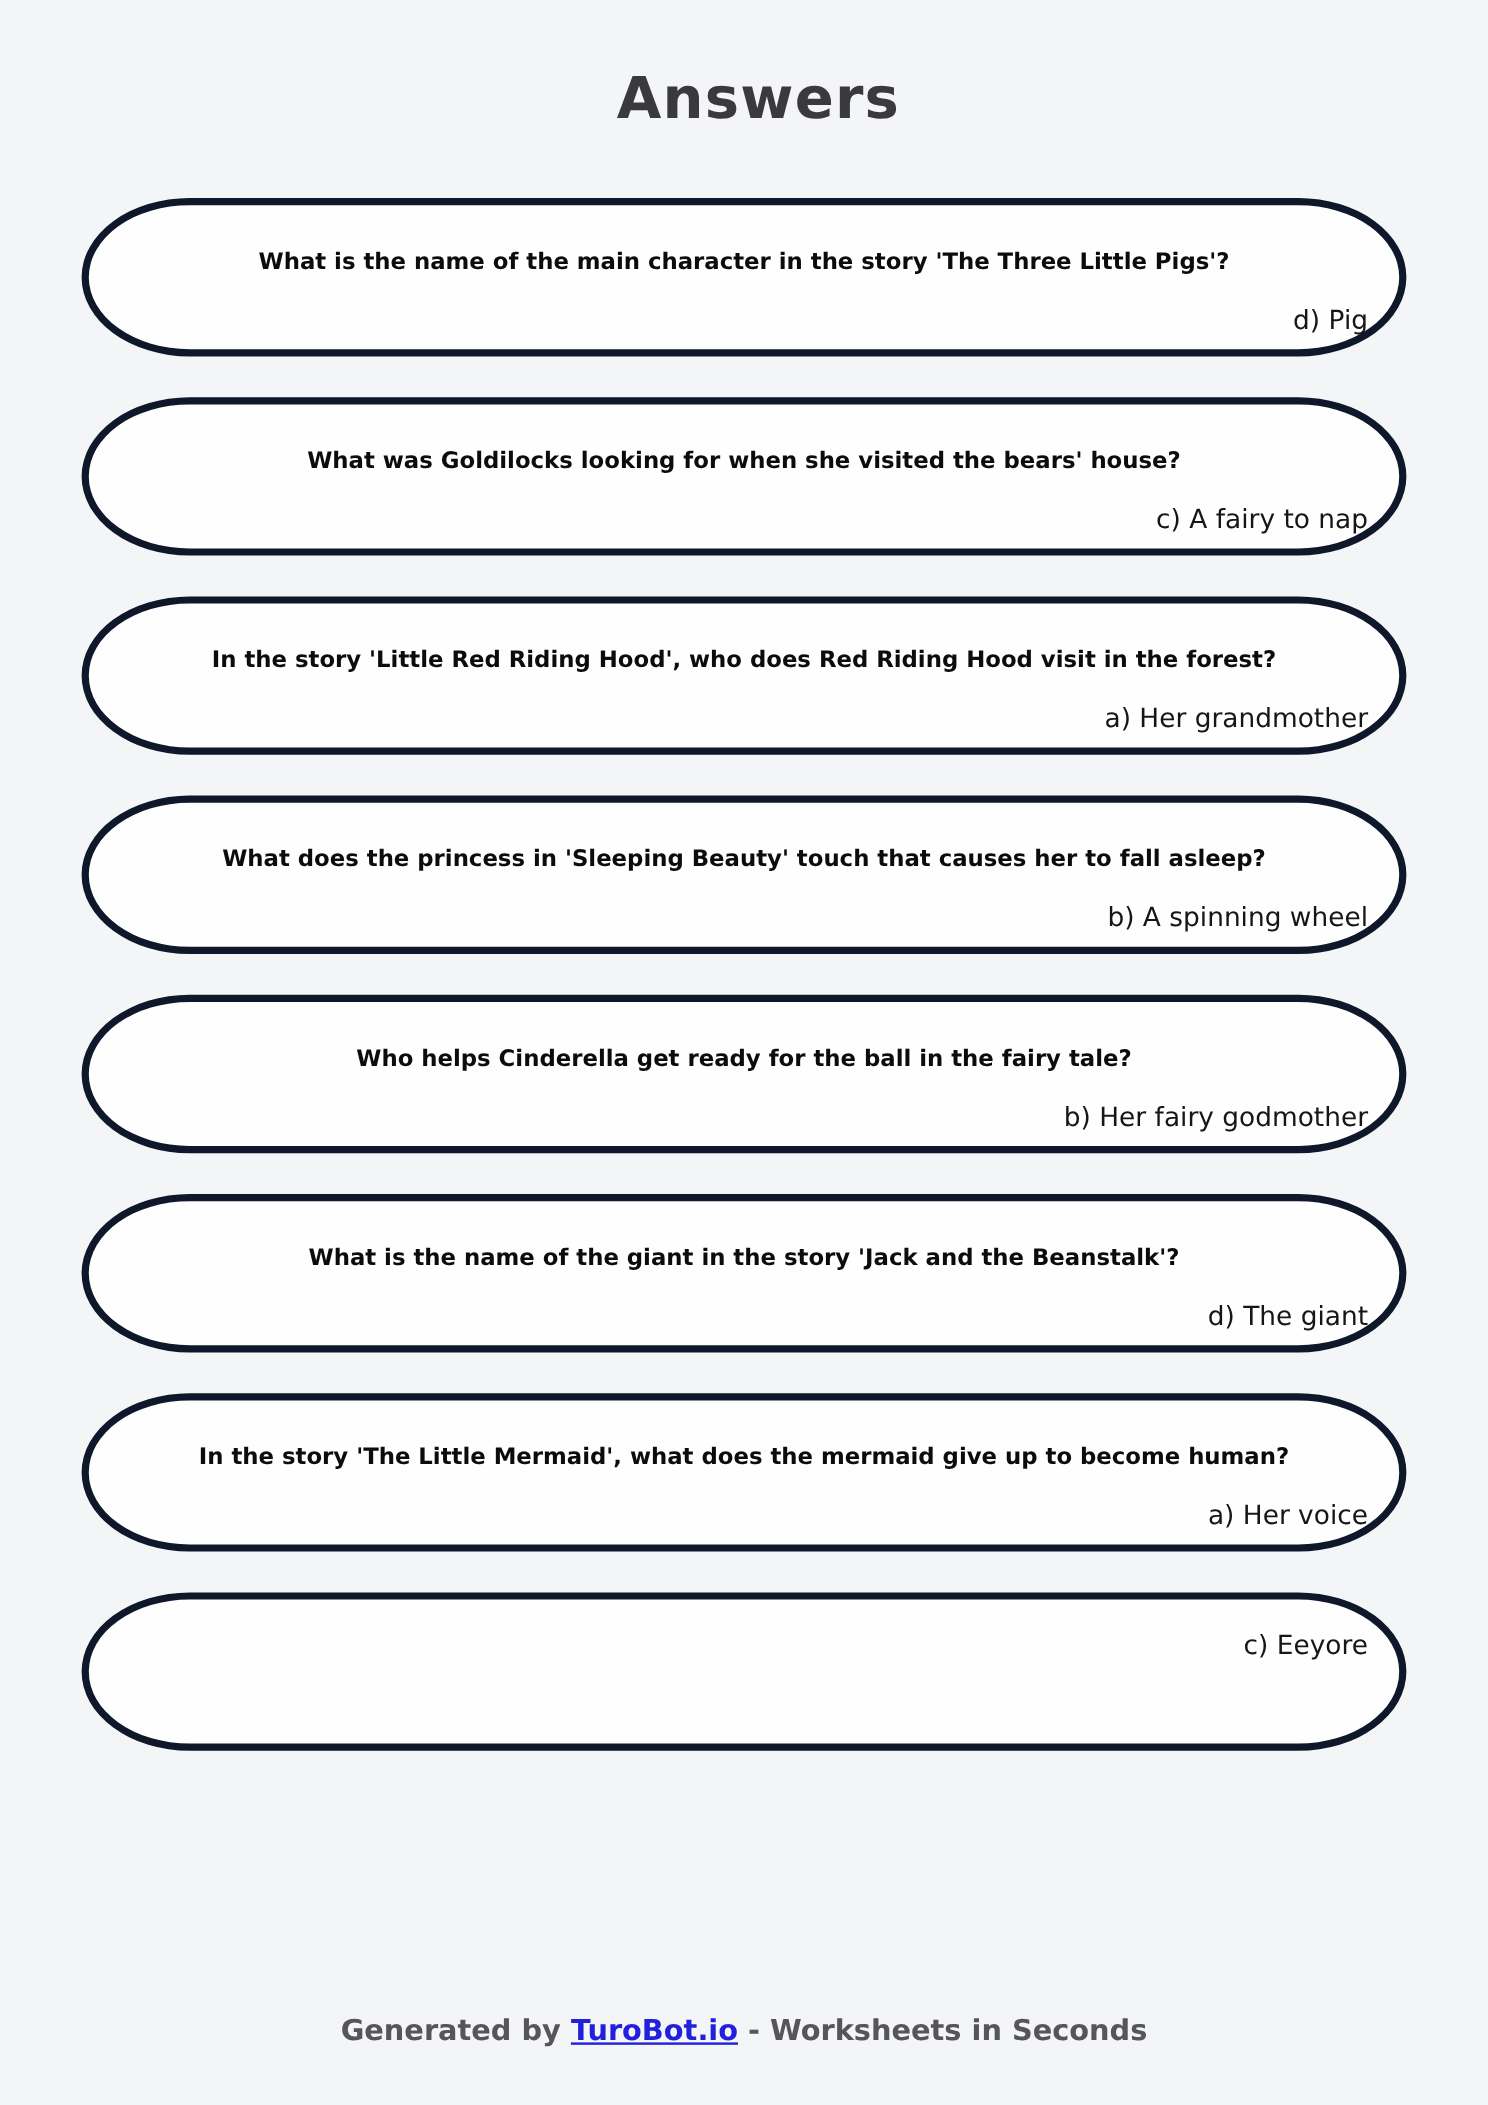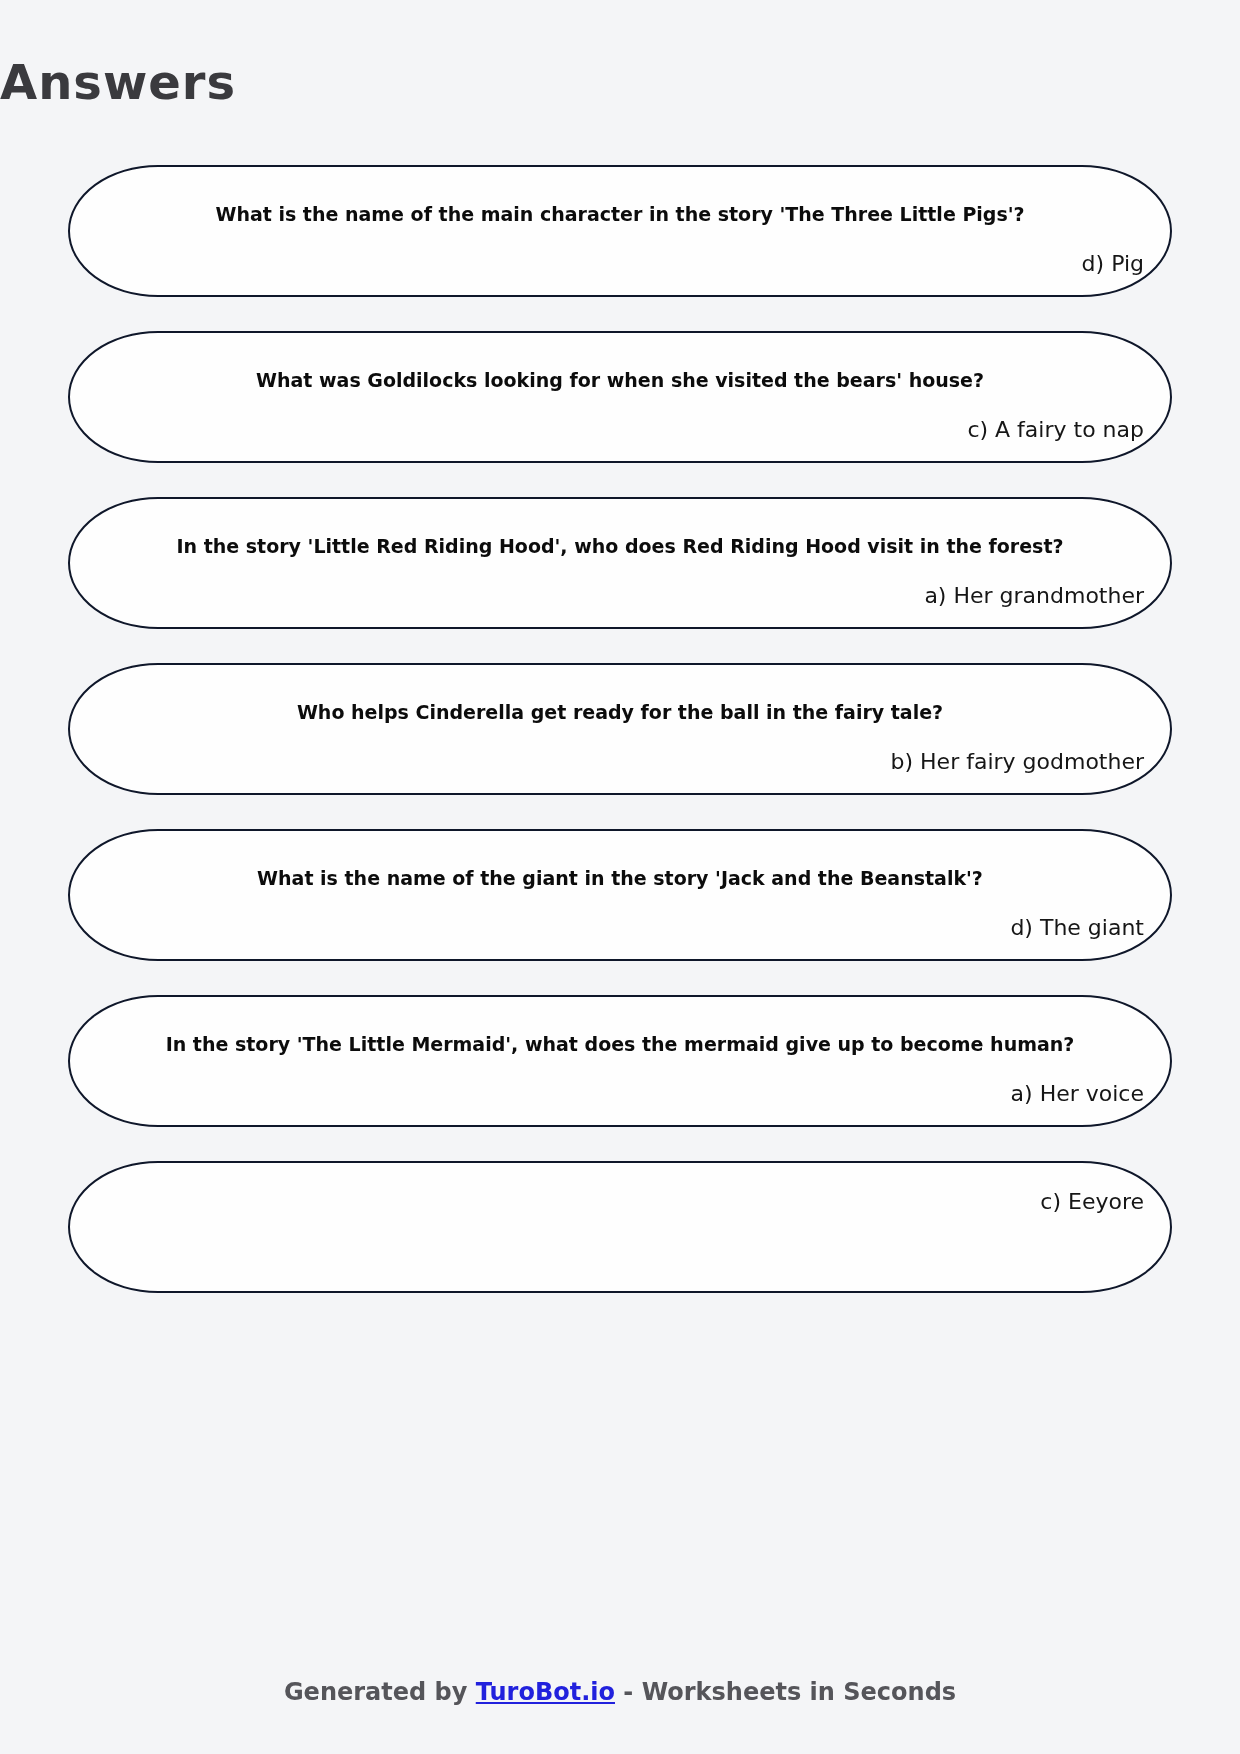--- a/index.html
+++ b/index.html
@@ -4,33 +4,34 @@
 <style>
   * { box-sizing: border-box; margin: 0; padding: 0; }
   html, body {
     width: 1240px;
     background: #f4f5f7;
     font-family: "DejaVu Sans", sans-serif;
   }
   body { height: 1754px; position: relative; }
   .page-title {
     margin: 54px auto 0;
-    text-align: left;
+    text-align: center;
     font-size: 48px;
     font-weight: bold;
     color: #3a3a3e;
     letter-spacing: 1px;
+    padding-left: 24px;
   }
   .cards {
     margin: 55px 68px 0;
   }
   .card {
     height: 132px;
     background: #fefefe;
-    border: 2px solid #0f172a;
+    border: 6px solid #0f172a;
     border-radius: 90px / 66px;
     margin-bottom: 34px;
     padding: 0 26px;
     display: flex;
     flex-direction: column;
   }
   .card .question {
     margin-top: 36px;
     text-align: center;
     font-size: 19px;
@@ -77,20 +78,24 @@
   <div class="card">
     <div class="question">What was Goldilocks looking for when she visited the bears' house?</div>
     <div class="answer">c) A fairy to nap</div>
   </div>
 
   <div class="card">
     <div class="question">In the story 'Little Red Riding Hood', who does Red Riding Hood visit in the forest?</div>
     <div class="answer">a) Her grandmother</div>
   </div>
 
+  <div class="card">
+    <div class="question">What does the princess in 'Sleeping Beauty' touch that causes her to fall asleep?</div>
+    <div class="answer">b) A spinning wheel</div>
+  </div>
 
   <div class="card">
     <div class="question">Who helps Cinderella get ready for the ball in the fairy tale?</div>
     <div class="answer">b) Her fairy godmother</div>
   </div>
 
 
   <div class="card">
     <div class="question">What is the name of the giant in the story 'Jack and the Beanstalk'?</div>
     <div class="answer">d) The giant</div>

